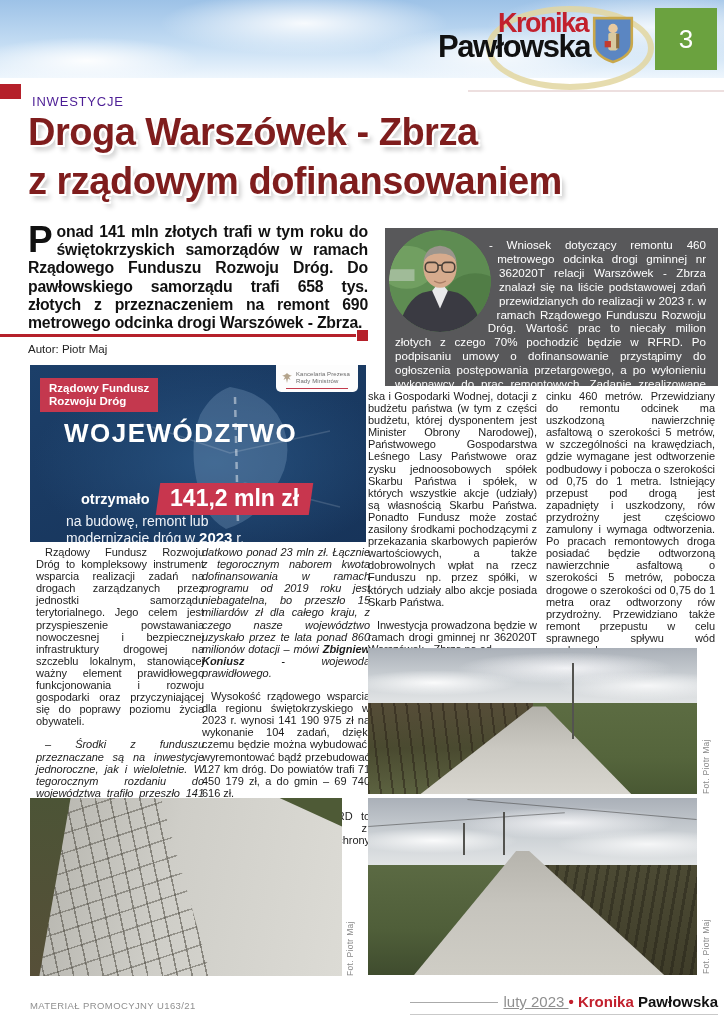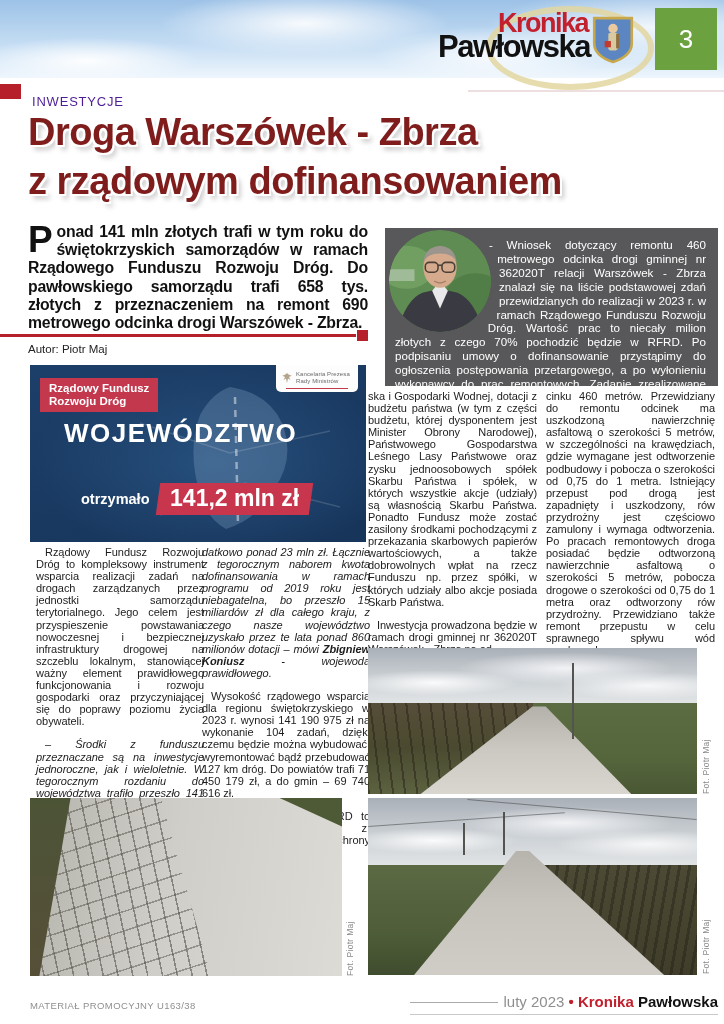--- a/index.html
+++ b/index.html
@@ -165,21 +165,21 @@
     clip-path:polygon(80% 0, 100% 0, 100% 16%);
   }
   .credit {
     position:absolute; right:-13px; bottom:0; color:#8a8a8a; font-size:8.5px;
     writing-mode:vertical-rl; transform:rotate(180deg); letter-spacing:.3px;
   }
   
   .foot-left { position:absolute; left:30px; top:1000px; font-size:9.5px; color:#8f8f8f; letter-spacing:.4px; }
   .foot-right { position:absolute; right:6px; top:993px; font-size:15px; border-bottom:1px solid #c9c9c9; padding-bottom:4px; }
   .foot-right .rule { display:inline-block; width:88px; height:1px; background:#aaa; vertical-align:4px; margin-right:5px; }
-  .foot-right .issue { color:#8f8f8f; }
+  .foot-right .issue { color:#8f8f8f;text-decoration:underline; }
   .foot-right .dot { color:#c2202d; font-weight:bold; }
   .foot-right .br { color:#c2202d; font-weight:bold; }
   .foot-right .bb { color:#111; font-weight:bold; }
 </style>
 </head>
 <body>
 
 <div class="page">
 
   <div class="header">
@@ -263,20 +263,24 @@
       </div>
       <div class="redline"></div>
     </div>
     <div class="info-region">
       <div>WOJEWÓDZTWO</div>
     </div>
     <div class="info-amount-row">
       <span class="info-otrzymalo">otrzymało</span>
       <span class="info-amount"><span>141,2 mln zł</span></span>
     </div>
+    <div class="info-purpose">
+      <div>na budowę, remont lub</div>
+      <div><span>modernizację dróg w </span><b>2023</b><span> r.</span></div>
+    </div>
   </div>
 
   <div class="col c3">
     <p class="cont">ska i Gospodarki Wodnej, dotacji z budżetu państwa (w tym z części budżetu, której dysponentem jest Minister Obrony Narodowej), Państwowego Gospodarstwa Leśnego Lasy Państwowe oraz zysku jednoosobowych spółek Skarbu Państwa i spółek, w których wszystkie akcje (udziały) są własnością Skarbu Państwa. Ponadto Fundusz może zostać zasilony środkami pochodzącymi z przekazania skarbowych papierów wartościowych, a także dobrowolnych wpłat na rzecz Funduszu np. przez spółki, w których udziały albo akcje posiada Skarb Państwa.</p>
     <p>Inwestycja prowadzona będzie w ramach drogi gminnej nr 362020T Warszówek - Zbrza na od-</p>
   </div>
   <div class="col c4">
     <p class="cont">cinku 460 metrów. Przewidziany do remontu odcinek ma uszkodzoną nawierzchnię asfaltową o szerokości 5 metrów, w szczególności na krawędziach, gdzie wymagane jest odtworzenie podbudowy i pobocza o szerokości od 0,75 do 1 metra. Istniejący przepust pod drogą jest zapadnięty i uszkodzony, rów przydrożny jest częściowo zamulony i wymaga odtworzenia. Po pracach remontowych droga posiadać będzie odtworzoną nawierzchnie asfaltową o szerokości 5 metrów, pobocza drogowe o szerokości od 0,75 do 1 metra oraz odtworzony rów przydrożny. Przewidziano także remont przepustu w celu sprawnego spływu wód opadowych.</p>
   </div>
   <div class="col c1">
@@ -311,18 +315,18 @@
     <div class="field grassleft"></div>
     <div class="field darkfield"></div>
     <div class="road"></div>
     <div class="pole" style="left:29%; top:14%; height:18%;"></div>
     <div class="pole" style="left:41%; top:8%; height:24%;"></div>
     <div class="wire" style="left:0; top:12%; width:60%; transform:rotate(-4deg);"></div>
     <div class="wire" style="left:30%; top:6%; width:70%; transform:rotate(5deg);"></div>
   </div>
   <div class="credit" style="right:auto; left:701px; top:880px; bottom:auto; height:94px; position:absolute;">Fot. Piotr Maj</div>
 
-  <div class="foot-left">MATERIAŁ PROMOCYJNY U163/38</div>
+  <div class="foot-left">MATERIAŁ PROMOCYJNY U163/21</div>
   <div class="foot-right">
     <span class="rule"></span><span class="issue">luty 2023 </span><span class="dot">• </span><span class="br">Kronika</span><span class="bb"> Pawłowska</span>
   </div>
 
 </div>
 
 </body></html>

